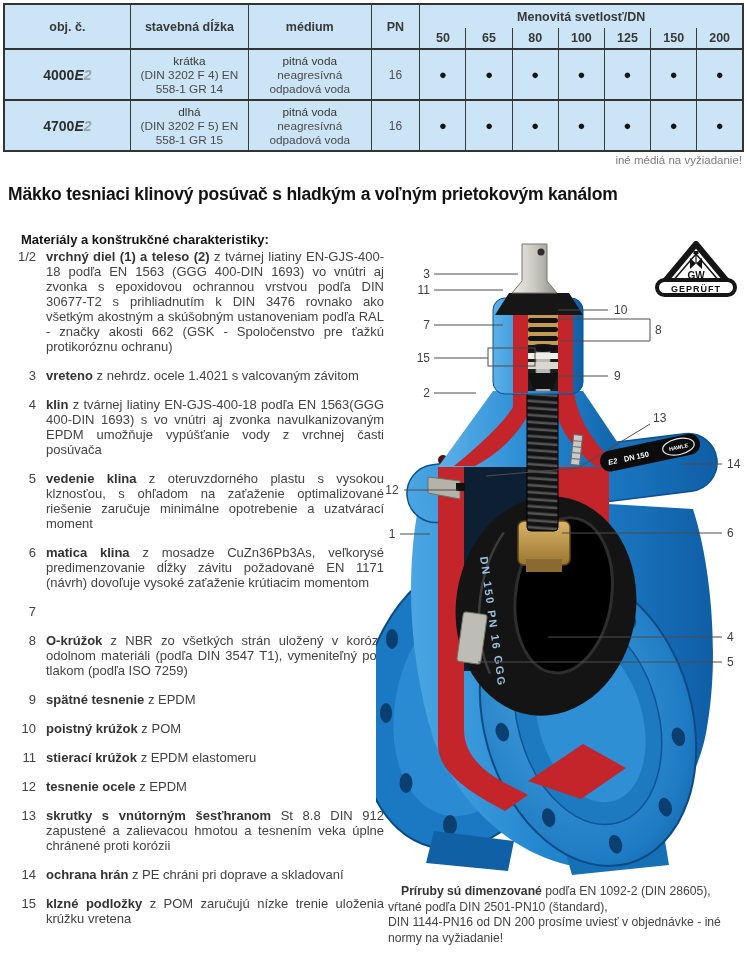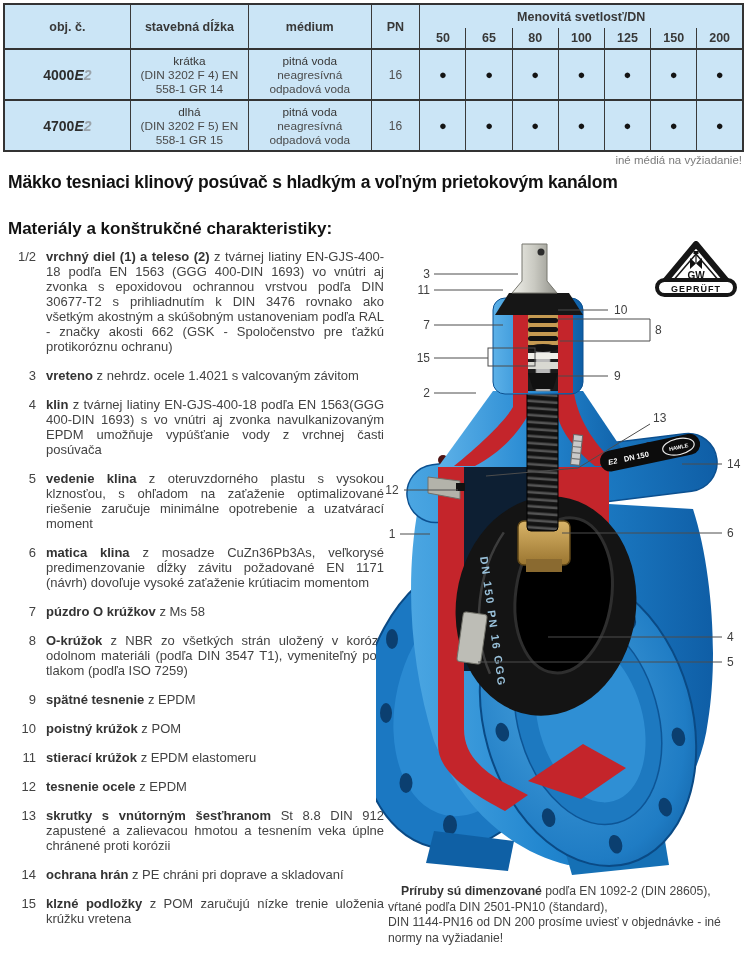--- a/index.html
+++ b/index.html
@@ -32,26 +32,26 @@
   td.multi .b{font-weight:normal;color:#373737;}
   td.pn{font-size:12px;color:#4f4f4f;}
   td.dot{font-size:13px;color:#141414;}
   
   .table-note{
     position:absolute;top:154px;right:5px;
     font-size:11.5px;color:#7c7c7c;
   }
   
   .page-title{
-    position:absolute;left:8px;top:172px;margin:0;
+    position:absolute;left:8px;top:184px;margin:0;
     font-size:17.5px;font-weight:bold;color:#121212;letter-spacing:-0.2px;
   }
   .section-title{
-    position:absolute;left:8px;top:219px;margin:0;
-    font-size:17px;font-weight:bold;color:#121212;
+    position:absolute;left:8px;top:219px;margin:13px;
+    font-size:13px;font-weight:bold;color:#121212;
   }
   
   .materials{position:absolute;left:8px;top:249px;width:376px;}
   .mitem{display:flex;margin-bottom:14px;font-size:13px;line-height:15px;color:#434343;}
   .mnum{flex:none;width:28px;text-align:right;padding-right:0;}
   .mtext{flex:1;margin-left:10px;text-align:justify;}
   .mtext .term{font-weight:bold;color:#333;}
   
   .illustration{position:absolute;left:376px;top:241px;width:371px;height:662px;}
   .illustration svg{display:block;width:100%;height:100%;}
@@ -155,21 +155,20 @@
     <span class="mtext"><span class="term">vedenie klina </span><span class="desc">z oteruvzdorného plastu s vysokou klznosťou, s ohľadom na zaťaženie optimalizované riešenie zaručuje minimálne opotrebenie a uzatvárací moment</span></span>
   </div>
 
   <div class="mitem">
     <span class="mnum">6</span>
     <span class="mtext"><span class="term">matica klina </span><span class="desc">z mosadze CuZn36Pb3As, veľkorysé predimenzovanie dĺžky závitu požadované EN 1171 (návrh) dovoľuje vysoké zaťaženie krútiacim momentom</span></span>
   </div>
 
   <div class="mitem">
     <span class="mnum">7</span>
-    <span class="mtext"><span class="term">púzdro O krúžkov </span><span class="desc">z Ms 58</span></span>
   </div>
 
   <div class="mitem">
     <span class="mnum">8</span>
     <span class="mtext"><span class="term">O-krúžok </span><span class="desc">z NBR zo všetkých strán uložený v korózii odolnom materiáli (podľa DIN 3547 T1), vymeniteľný pod tlakom (podľa ISO 7259)</span></span>
   </div>
 
   <div class="mitem">
     <span class="mnum">9</span>
     <span class="mtext"><span class="term">spätné tesnenie </span><span class="desc">z EPDM</span></span>

